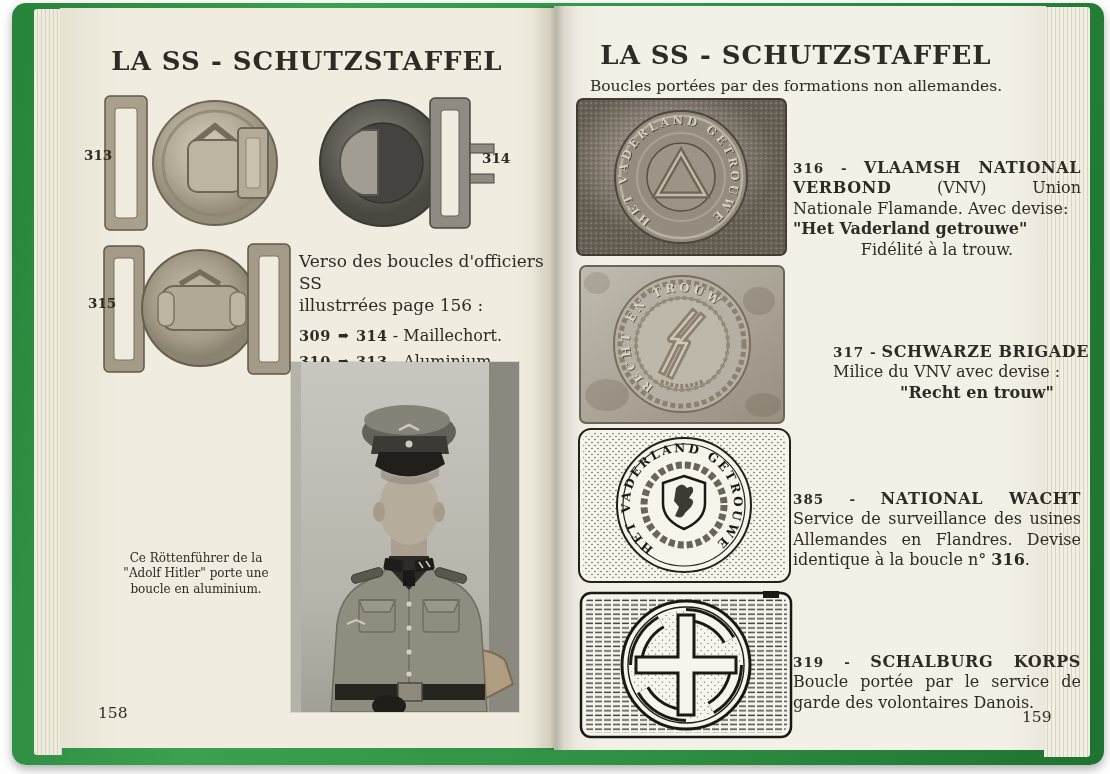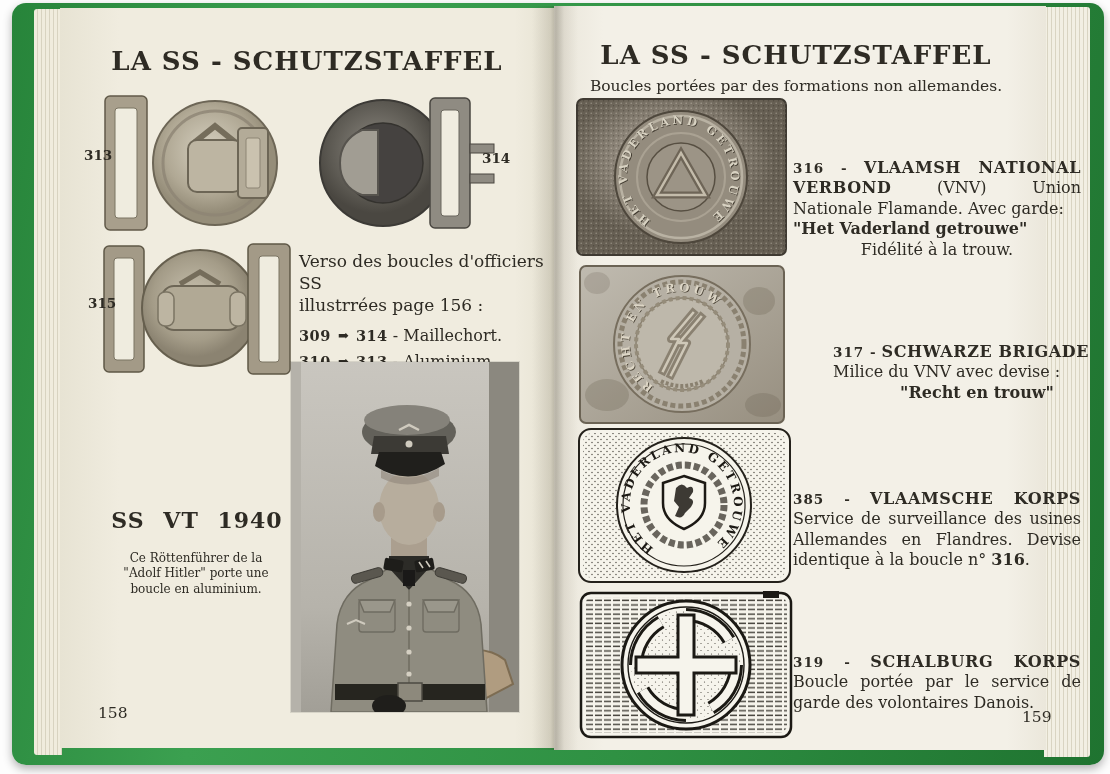--- a/index.html
+++ b/index.html
@@ -185,21 +185,20 @@
     <path d="M68,238 h36 l-5,12 h-26 z" fill="#9a978b" stroke="#6f6c61" stroke-width="1.4"></path>
     <rect x="68" y="238" width="36" height="32" rx="3" fill="none" stroke="#6f6c61" stroke-width="1.4"></rect>
     <path d="M132,238 h36 l-5,12 h-26 z" fill="#9a978b" stroke="#6f6c61" stroke-width="1.4"></path>
     <rect x="132" y="238" width="36" height="32" rx="3" fill="none" stroke="#6f6c61" stroke-width="1.4"></rect>
     <path d="M56,262 l9,-4 9,4" stroke="#cfcabe" stroke-width="2" fill="none"></path>
     <rect x="44" y="322" width="150" height="16" fill="#26251f"></rect>
     <rect x="107" y="321" width="24" height="18" fill="#8d897c" stroke="#4c4a42" stroke-width="1.5"></rect>
     <ellipse cx="98" cy="344" rx="17" ry="11" fill="#1f1e1b"></ellipse>
   </svg>
 
-  <div class="heading-ssvt">SS VT 1940</div>
 
   <div class="caption">
     <span>Ce Röttenführer de la</span><br>
     <span>"Adolf Hitler" porte une</span><br>
     <span>boucle en aluminium.</span>
   </div>
 
   <div class="pageno pageno-left">158</div>
 
   <div class="title title-right">LA SS - SCHUTZSTAFFEL</div>
@@ -310,39 +309,39 @@
         <path d="M59,76 A50,50 0 0 1 84,33"></path>
       </g>
       <path d="M101,26 h16 v42 h42 v16 h-42 v42 h-16 v-42 h-42 v-16 h42 z" fill="#f6f4ec" stroke="#1b1914" stroke-width="3"></path>
     </g>
   </svg>
 
   <div class="entry e316">
     <p class="body">
       <span class="entry-num">316 -</span>
       <span class="entry-name">VLAAMSH NATIONAL VERBOND</span>
-      <span>(VNV) Union Nationale Flamande. Avec garde:</span>
+      <span>(VNV) Union Nationale Flamande. Avec devise:</span>
     </p>
     <p class="motto">"Het Vaderland getrouwe"</p>
     <p class="centered">Fidélité à la trouw.</p>
   </div>
 
   <div class="entry e317">
     <p class="body">
       <span class="entry-num">317 -</span>
       <span class="entry-name">SCHWARZE BRIGADE</span>
     </p>
     <p>Milice du VNV avec devise :</p>
     <p class="motto centered">"Recht en trouw"</p>
   </div>
 
   <div class="entry e318">
     <p class="body">
       <span class="entry-num">385 -</span>
-      <span class="entry-name">VLAAMSCHE KORPS</span>
+      <span class="entry-name">NATIONAL WACHT</span>
       <span>Service de surveillance des usines Allemandes en Flandres. Devise identique à la boucle n°</span>
       <b>316</b><span>.</span>
     </p>
   </div>
 
   <div class="entry e319">
     <p class="body">
       <span class="entry-num">319 -</span>
       <span class="entry-name">SCHALBURG KORPS</span>
       <span>Boucle portée par le service de garde des volontaires Danois.</span>

